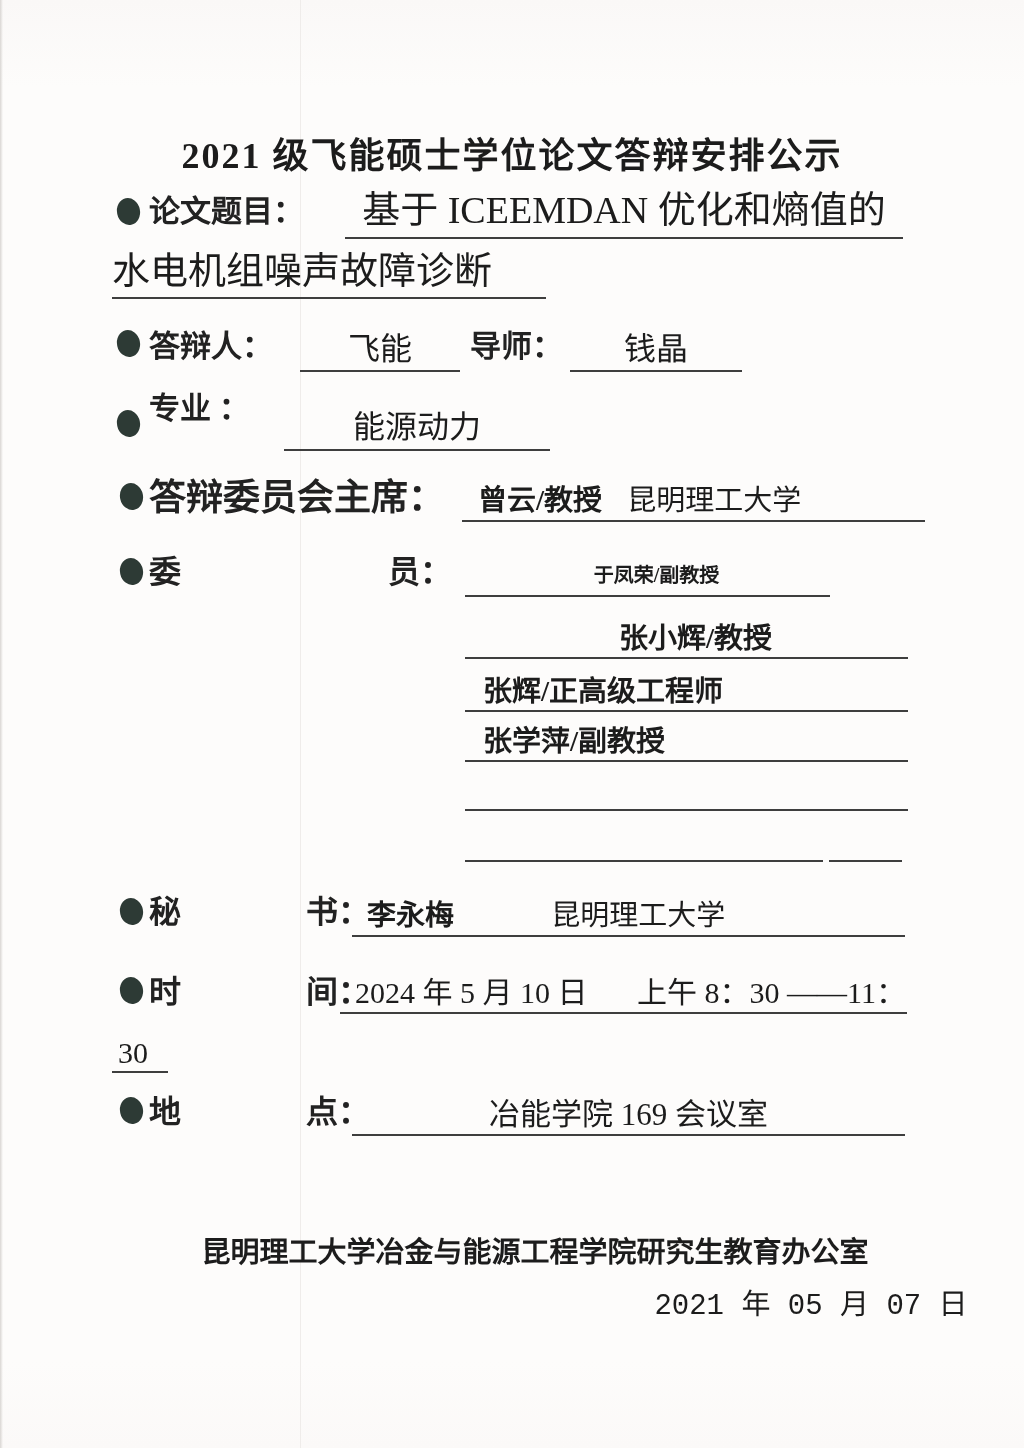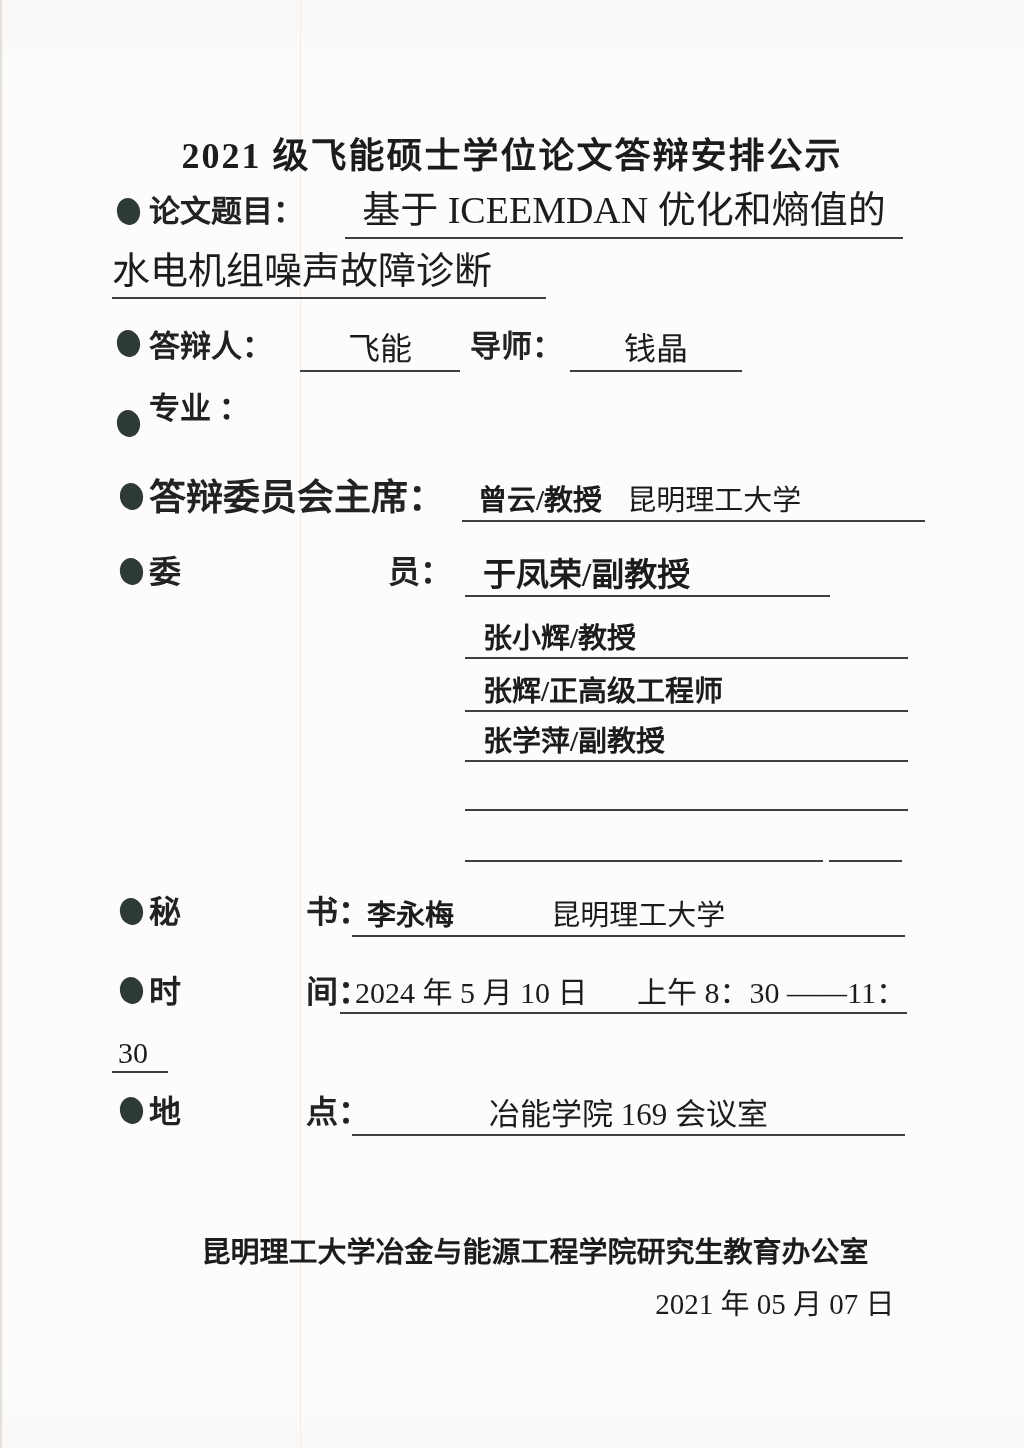--- a/index.html
+++ b/index.html
@@ -53,34 +53,35 @@
   <div class="field center" style="left:345px;top:182px;width:558px;height:57px;font-size:38px;line-height:57px;">基于 ICEEMDAN 优化和熵值的</div>
 
   <div class="bullet" style="left:117px;top:330px;"></div>
   <div class="lbl" style="left:149px;top:326px;">答辩人：</div>
   <div class="field center val" style="left:300px;top:326px;width:160px;height:46px;line-height:46px;">飞能</div>
   <div class="lbl" style="left:470px;top:326px;">导师：</div>
   <div class="field center val" style="left:570px;top:326px;width:172px;height:46px;line-height:46px;">钱晶</div>
 
   <div class="bullet" style="left:117px;top:410px;"></div>
   <div class="lbl" style="left:149px;top:388px;">专业 ：</div>
+  <div class="field center val" style="left:284px;top:404px;width:266px;height:47px;line-height:47px;">能源动力</div>
 
   <div class="bullet" style="left:120px;top:483px;"></div>
   <div class="lbl" style="left:149px;top:477px;font-size:37px;">答辩委员会主席：</div>
   <div class="field" style="left:462px;top:478px;width:463px;height:44px;font-size:29px;line-height:44px;">
     <span class="hand" style="margin-left:16px;">曾云/教授</span>
     <span style="margin-left:18px;">昆明理工大学</span>
   </div>
 
   <div class="bullet" style="left:120px;top:558px;"></div>
   <div class="lbl" style="left:149px;top:551px;font-size:32px;">委</div>
   <div class="lbl" style="left:388px;top:551px;font-size:32px;">员：</div>
 
-  <div class="field hand" style="left:465px;top:554px;width:365px;height:43px;font-size:33px;line-height:43px;padding-left:18px;">于凤荣/副教授</div>
-  <div class="field hand" style="left:465px;top:617px;width:443px;height:42px;font-size:29px;line-height:42px;padding-left:18px;">张小辉/教授</div>
+  <div class="field hand" style="left:465px;top:554px;width:365px;height:43px;font-size:20px;line-height:43px;padding-left:18px;text-align:center;">于凤荣/副教授</div>
+  <div class="field hand" style="left:465px;top:617px;width:443px;height:42px;font-size:29px;line-height:42px;padding-left:18px;text-align:center;">张小辉/教授</div>
   <div class="field hand" style="left:465px;top:670px;width:443px;height:42px;font-size:29px;line-height:42px;padding-left:18px;">张辉/正高级工程师</div>
   <div class="field hand" style="left:465px;top:720px;width:443px;height:42px;font-size:29px;line-height:42px;padding-left:18px;">张学萍/副教授</div>
   <div class="field" style="left:465px;top:769px;width:443px;height:42px;"></div>
   <div class="field" style="left:465px;top:820px;width:358px;height:42px;"></div>
   <div class="field" style="left:829px;top:820px;width:73px;height:42px;"></div>
 
   <div class="bullet" style="left:120px;top:898px;"></div>
   <div class="lbl" style="left:149px;top:891px;font-size:32px;">秘</div>
   <div class="lbl" style="left:306px;top:891px;font-size:32px;">书：</div>
   <div class="field" style="left:352px;top:894px;width:553px;height:43px;font-size:29px;line-height:43px;">
@@ -96,14 +97,14 @@
     <span style="margin-left:42px;">上午 8：30 ——11：</span>
   </div>
   <div class="field" style="left:112px;top:1033px;width:56px;height:40px;font-size:30px;line-height:40px;padding-left:6px;">30</div>
 
   <div class="bullet" style="left:120px;top:1097px;"></div>
   <div class="lbl" style="left:149px;top:1091px;font-size:32px;">地</div>
   <div class="lbl" style="left:306px;top:1091px;font-size:32px;">点：</div>
   <div class="field center" style="left:352px;top:1094px;width:553px;height:42px;font-size:31px;line-height:42px;">冶能学院 169 会议室</div>
 
   <div class="footer1" style="left:150px;top:1228px;width:770px;">昆明理工大学冶金与能源工程学院研究生教育办公室</div>
-  <div class="footer2" style="left:610px;top:1280px;width:330px;">2021 年 05 月 07 日</div>
+  <div class="footer2" style="left:646px;top:1280px;width:330px;font-family:Liberation Mono, monospace;">2021 年 05 月 07 日</div>
 </div>
 
 </body></html>

